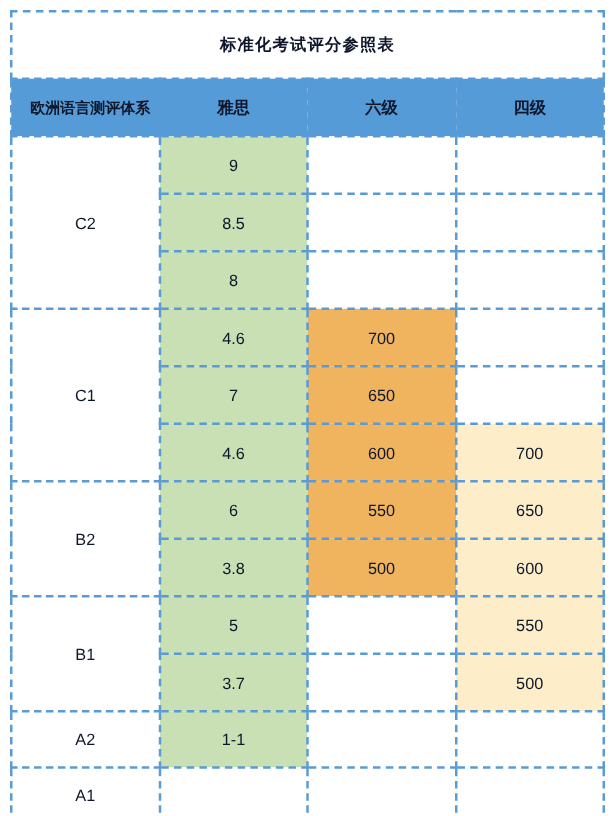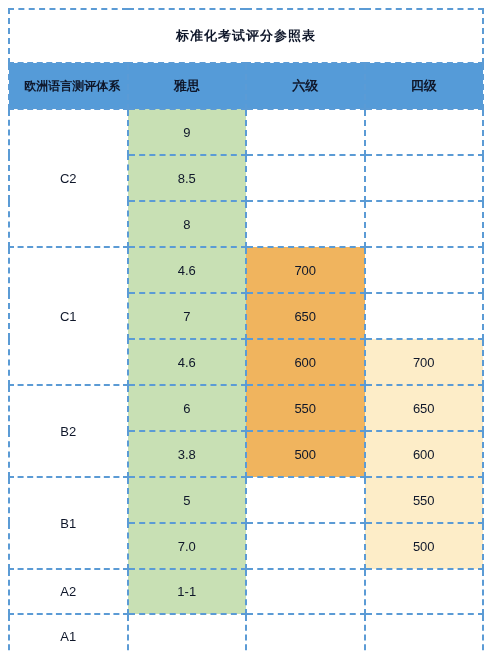--- a/index.html
+++ b/index.html
@@ -148,21 +148,21 @@
         <td class="fill-lightorange">600</td>
       </tr>
 
       <tr class="data-row">
         <td class="level-cell" rowspan="2">B1</td>
         <td class="fill-green">5</td>
         <td class="fill-none"></td>
         <td class="fill-lightorange">550</td>
       </tr>
       <tr class="data-row">
-        <td class="fill-green">7.0</td>
+        <td class="fill-green">3.7</td>
         <td class="fill-none"></td>
         <td class="fill-lightorange">500</td>
       </tr>
 
       <tr class="data-row short">
         <td class="level-cell">A2</td>
         <td class="fill-green">1-1</td>
         <td class="fill-none"></td>
         <td class="fill-none"></td>
       </tr>

